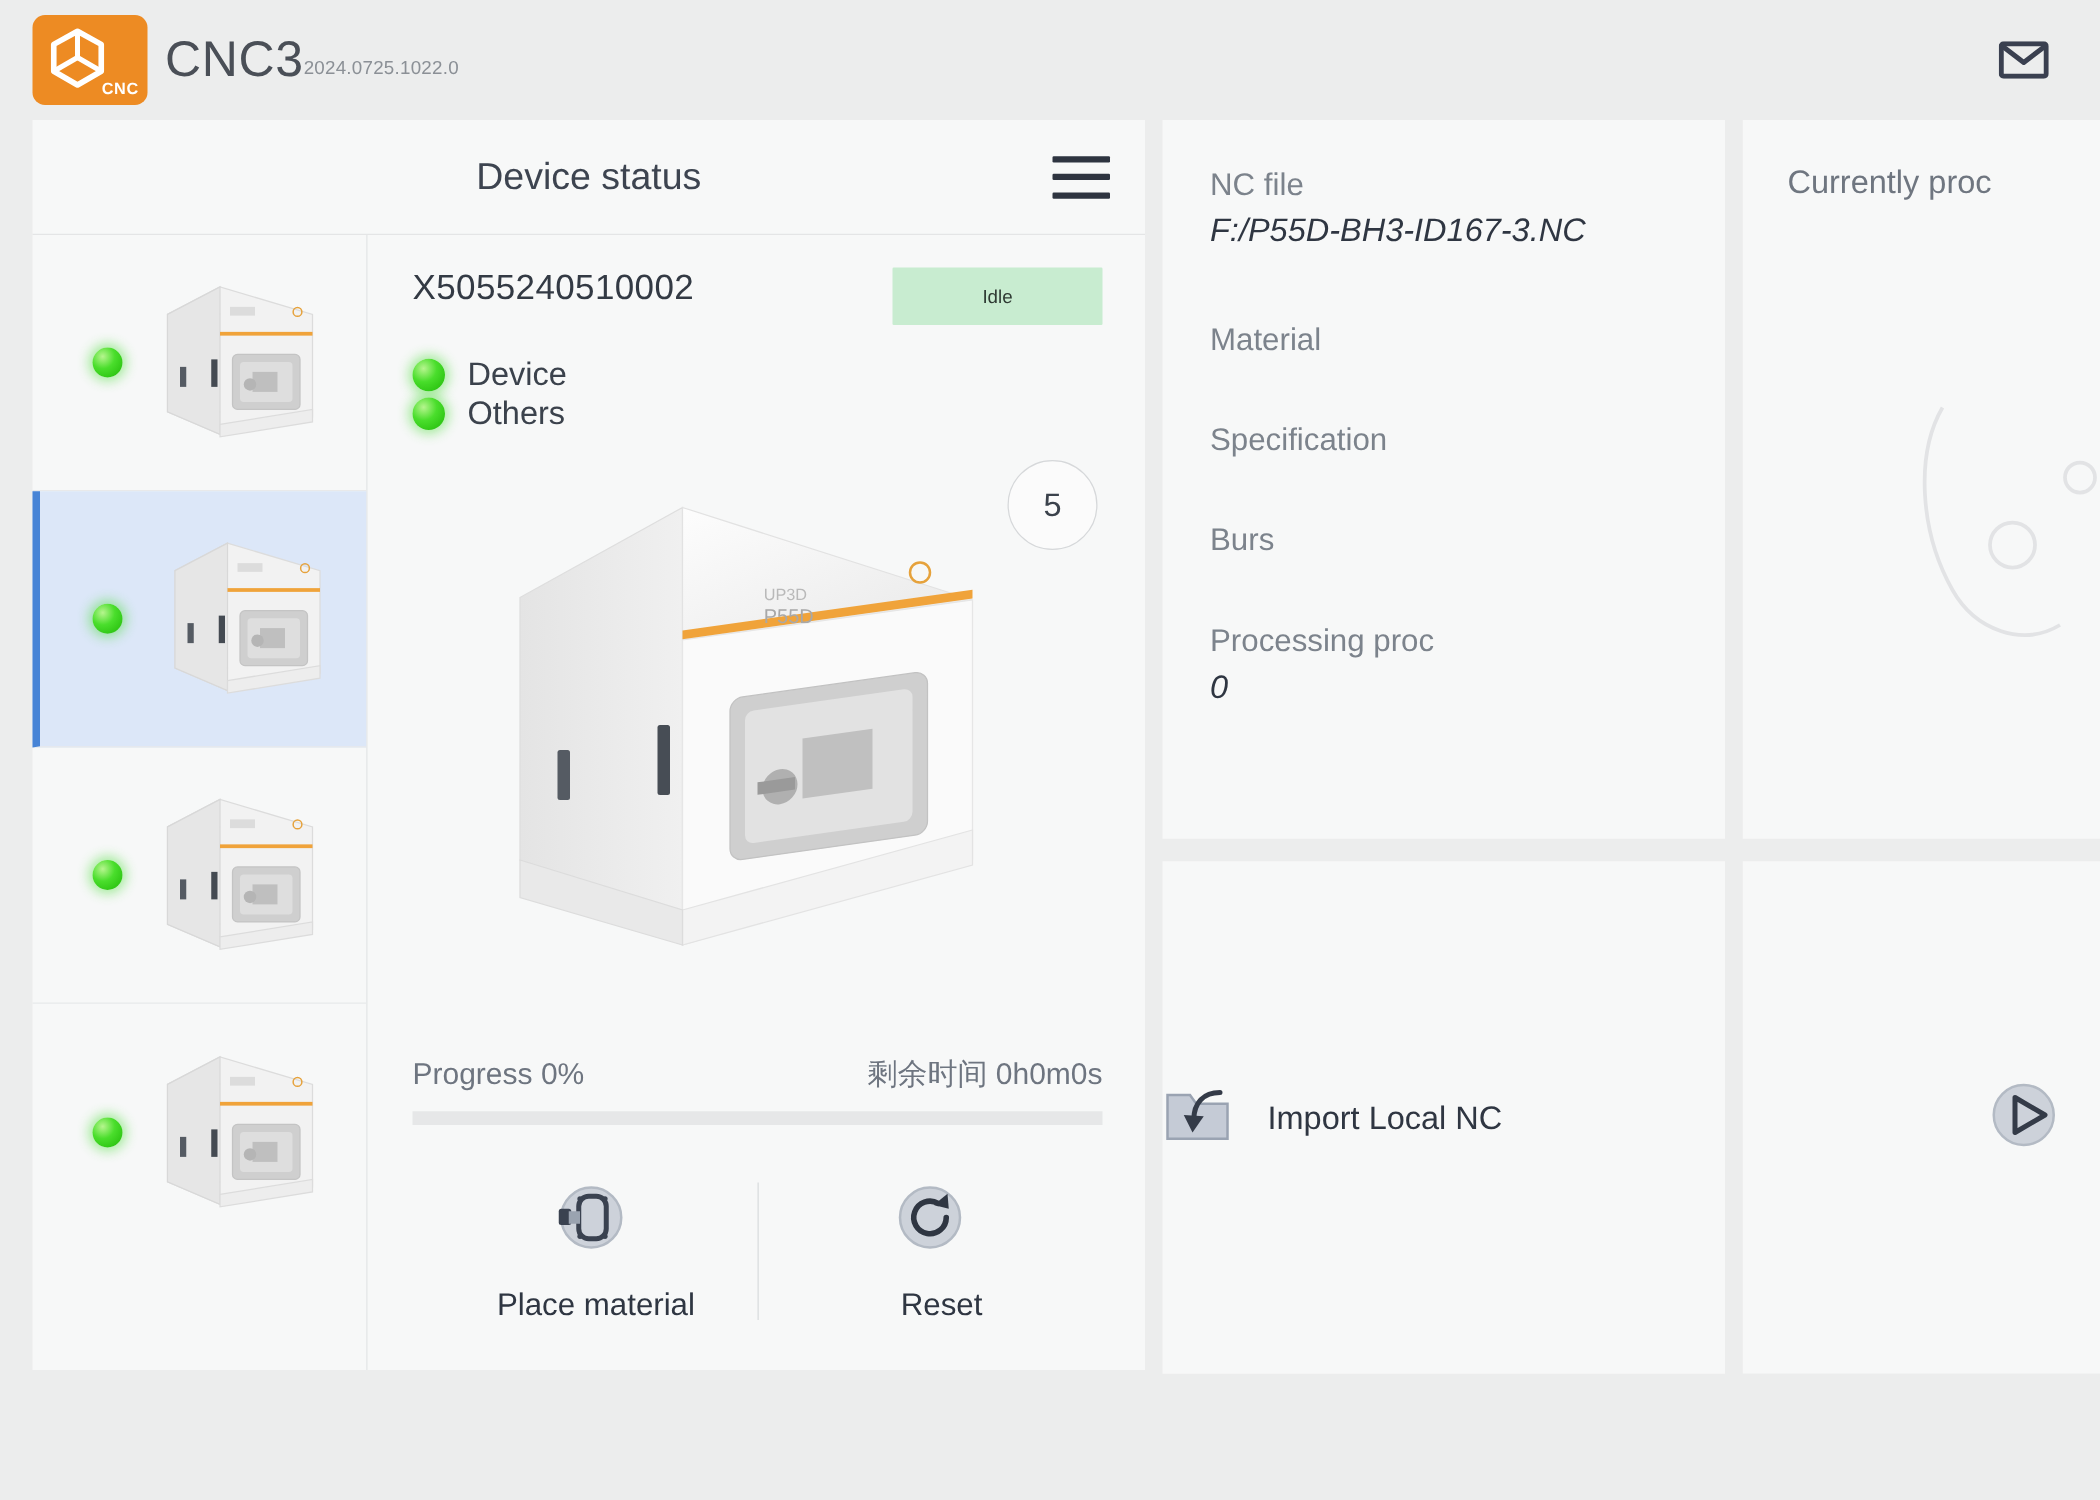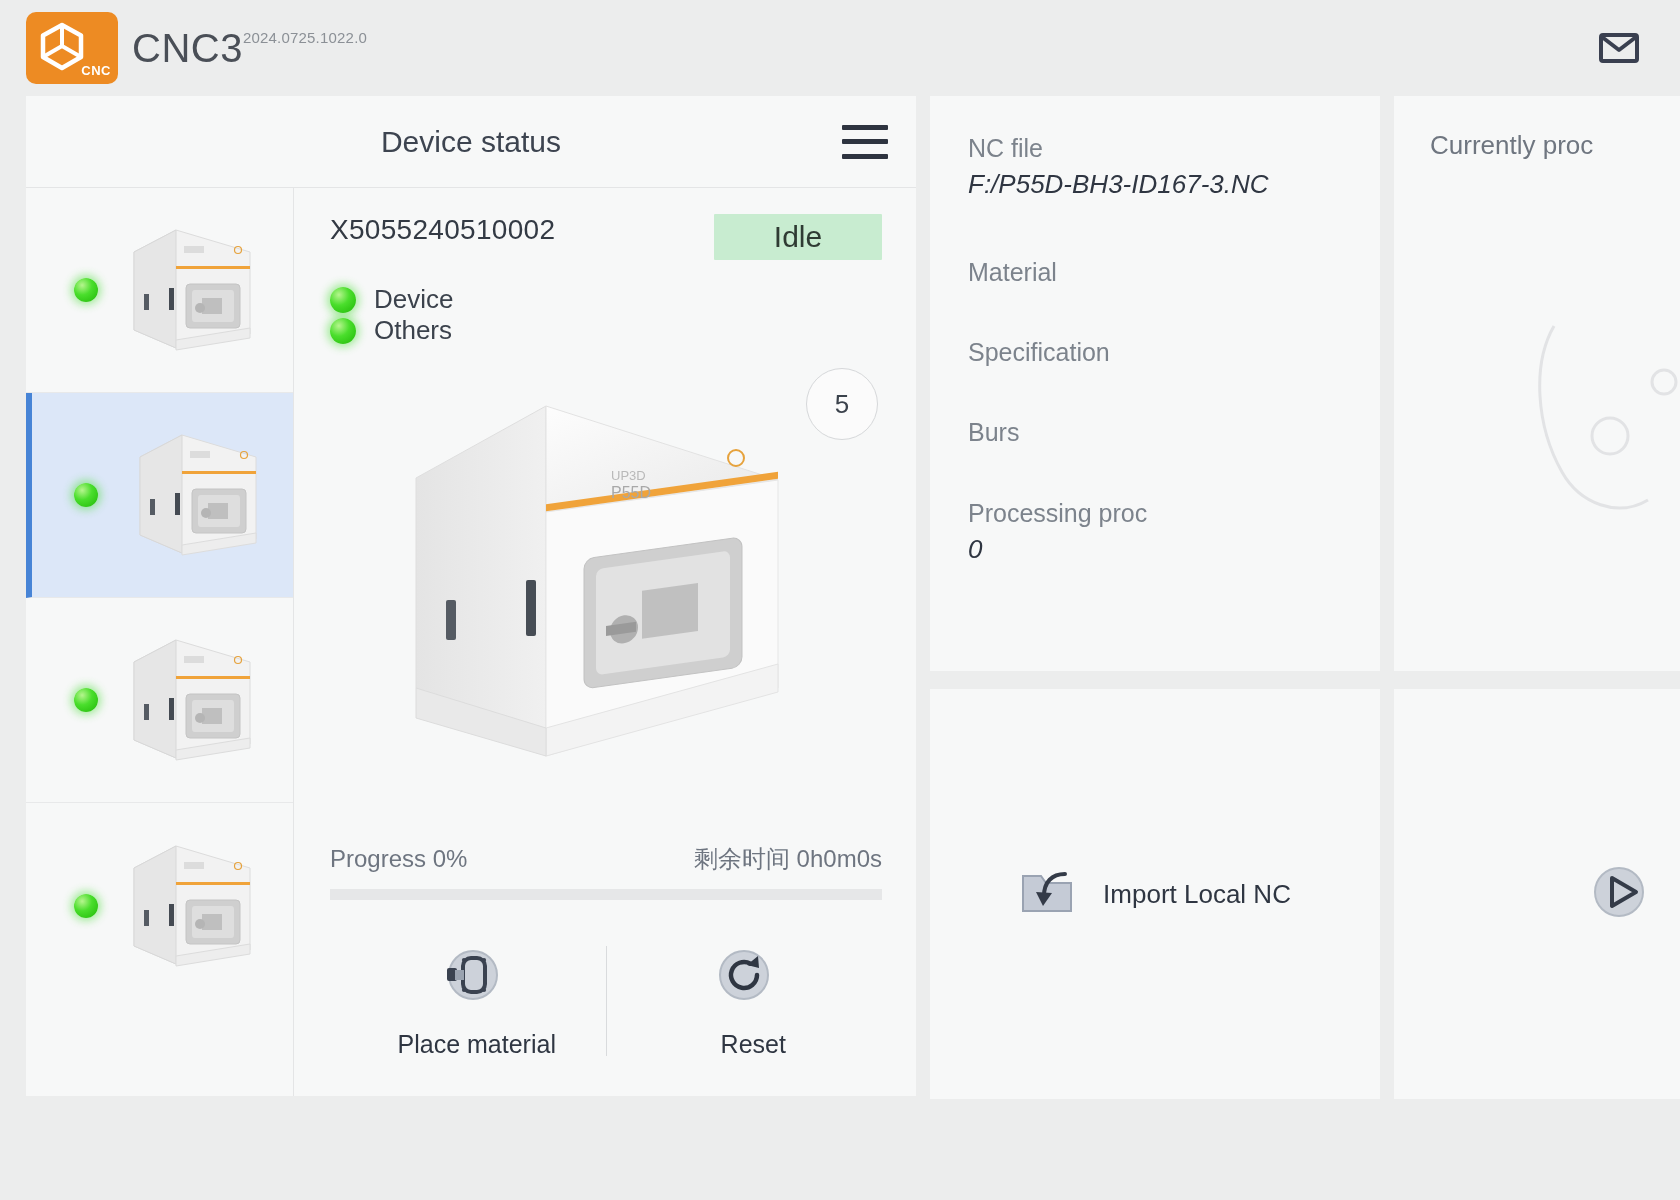--- a/index.html
+++ b/index.html
@@ -29,21 +29,21 @@
   .logo svg { position: absolute; top: 8px; left: 9px; }
   .logo .cnc-mark {
     position: absolute; right: 7px; bottom: 6px;
     color: #fff; font-size: 13px; font-weight: bold; letter-spacing: .5px;
   }
   .brand-text { display: flex; flex-direction: row; justify-content: center; }
   .app-title {
     font-size: 40px; color: #4a4f57; line-height: 1.05;
     letter-spacing: .5px; font-weight: 400;
   }
-  .app-version { font-size: 15px; color: #8b9096; margin-top: 2px; letter-spacing: .2px; }
+  .app-version { font-size: 15px; color: #8b9096; margin-top: 19px; letter-spacing: .2px; }
   .topbar-right { margin-left: auto; display: flex; align-items: center; padding-right: 14px; }
   .mail-btn { width: 46px; height: 46px; display: flex; align-items: center; justify-content: center; cursor: pointer; }
 
   
   .workspace {
     display: flex; gap: 14px;
     padding: 0 0 0 26px;
     height: 1104px;
     align-items: flex-start;
   }
@@ -96,21 +96,21 @@
   .led.small { width: 24px; height: 24px; }
 
   
   .detail { flex: 1; display: flex; flex-direction: column; padding: 26px 34px 0 36px; min-width: 0; }
   .detail-top { display: flex; align-items: flex-start; }
   .serial { font-size: 28px; color: #333a44; letter-spacing: .3px; }
   .status-pill {
     margin-left: auto; width: 168px; height: 46px;
     background: #c8ecd0; color: #2f3b33;
     display: flex; align-items: center; justify-content: center;
-    font-size: 30px; border-radius: 1px;
+    font-size: 15px; border-radius: 1px;
   }
   .flags { margin-top: 24px; display: flex; flex-direction: column; }
   .flag { display: flex; align-items: center; gap: 18px; }
   .flag-label { font-size: 26px; color: #3b424c; }
 
   .machine-area { position: relative; flex: 1; display: flex; align-items: center; justify-content: center; }
   .count-badge {
     position: absolute; right: 4px; top: 22px;
     width: 72px; height: 72px; border-radius: 50%;
     border: 1px solid #d6d8da; background: #fbfbfb;
@@ -138,21 +138,21 @@
   .action-label { font-size: 25px; color: #2f3642; margin-left: 18px; }
   .action-sep { width: 1px; height: 110px; background: #d9dbdd; }
 
   
   .rightcol { display: flex; gap: 14px; flex: none; }
   .col { display: flex; flex-direction: column; gap: 18px; }
   .card {
     background: #f7f8f8;
   }
   .card-info { width: 450px; height: 575px; padding: 34px 38px; }
-  .card-action { width: 450px; height: 410px; display: flex; align-items: center; justify-content: center; }
+  .card-action { width: 450px; height: 410px; display: flex; align-items: center; justify-content: flex-start; }
   .card-clip { width: 300px; overflow: hidden; }
 
   .field { margin-bottom: 0; }
   .field-label { font-size: 25px; color: #7c838c; line-height: 1.45; }
   .field-value { font-size: 26px; color: #2f3642; line-height: 1.45; font-style: italic; }
   .spacer-lg { height: 50px; }
   .spacer-md { height: 44px; }
 
   .import-btn { display: flex; align-items: center; gap: 28px; cursor: pointer; }
   .import-label { font-size: 26px; color: #2f3642; }

